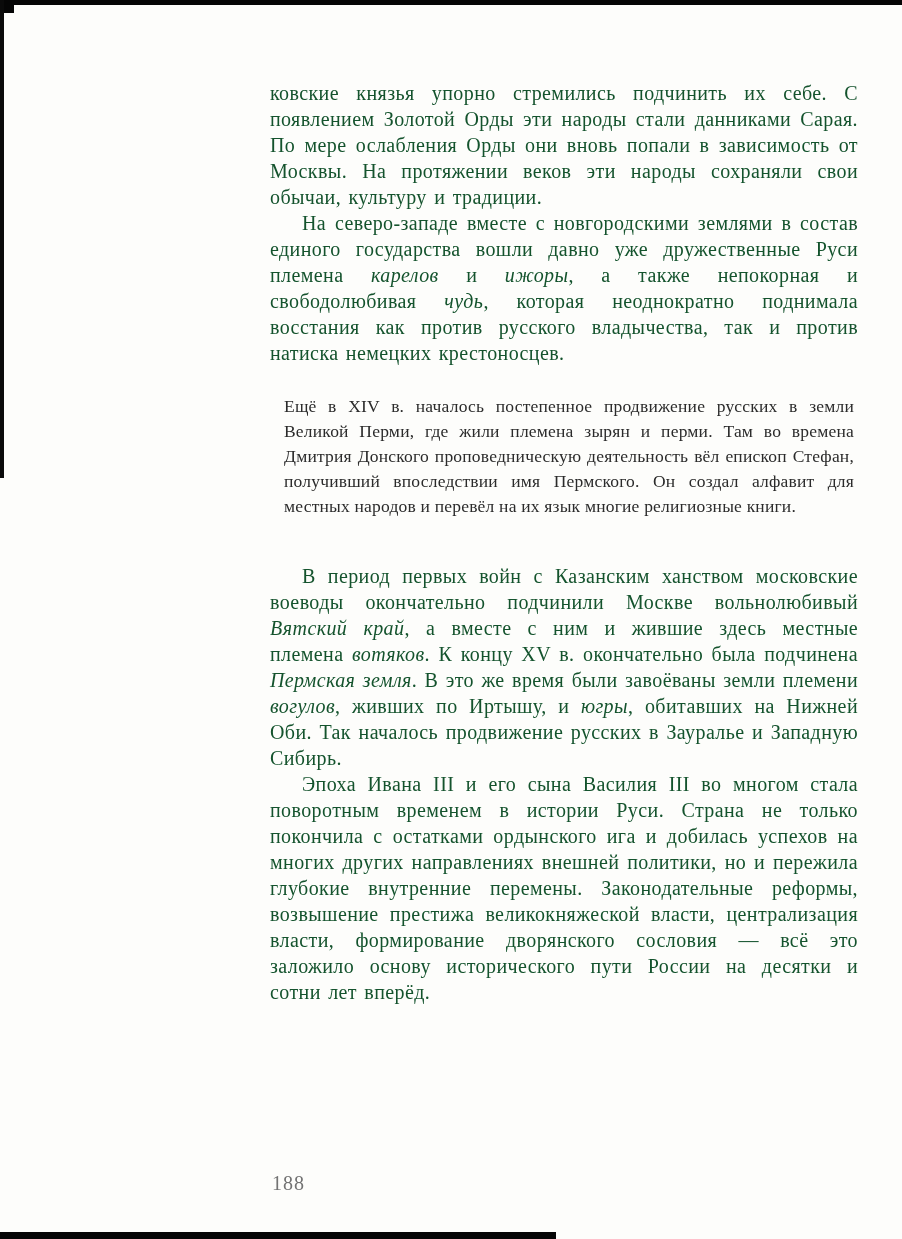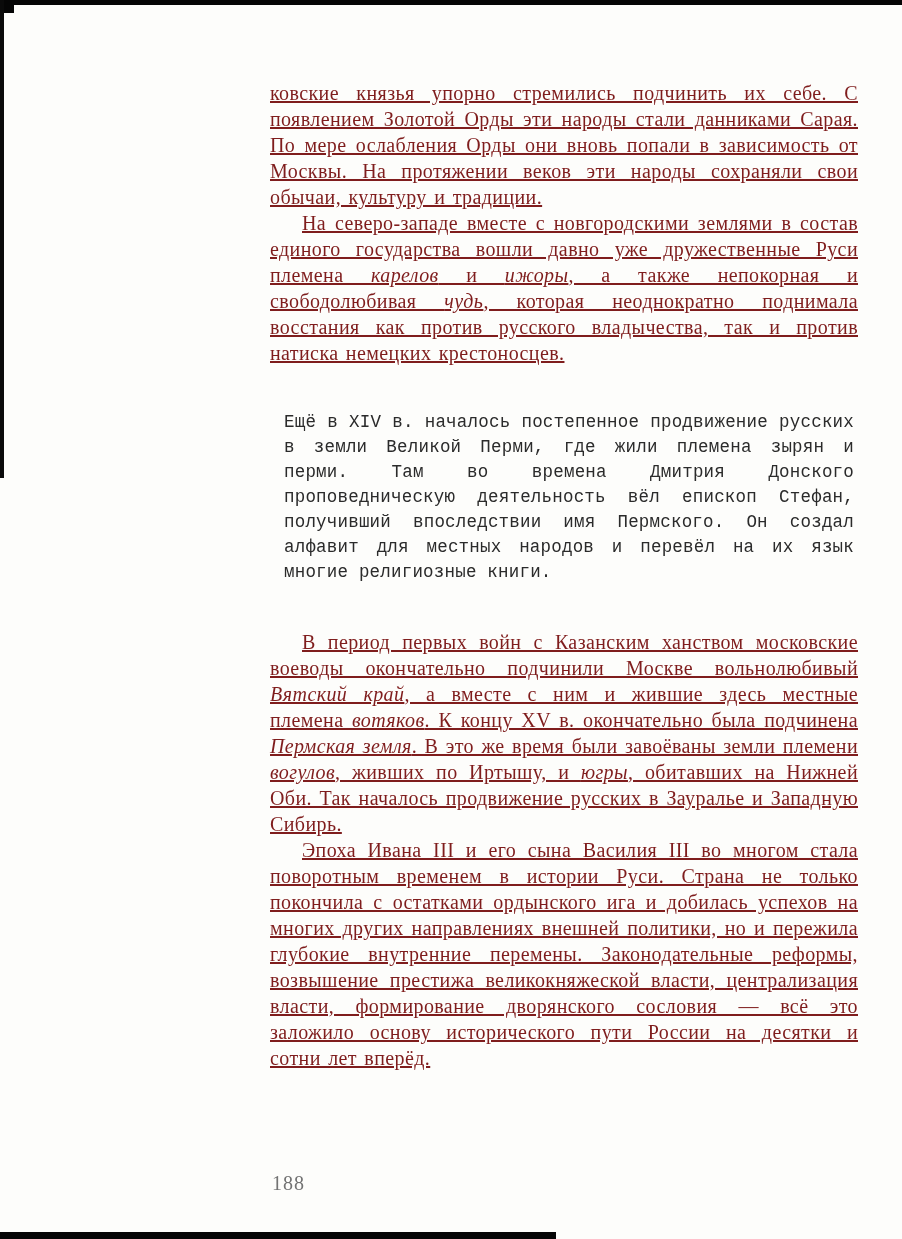--- a/index.html
+++ b/index.html
@@ -45,34 +45,33 @@
     top: 80px;
     width: 588px;
   }
 
   p.body {
     font-size: 20px;
     line-height: 26px;
     text-align: justify;
     letter-spacing: 0.4px;
     word-spacing: 2px;
-    color: #7f1d1d;
-    text-decoration: underline;
+    color: #14532d;
   }
 
   p.body.indent { text-indent: 32px; }
 
   p.note {
-    font-family: Liberation Mono, monospace;
+    font-family: Liberation Serif, serif;
     font-size: 17.5px;
     line-height: 25px;
     text-align: justify;
     letter-spacing: 0.2px;
     color: #2b2b2b;
-    margin: 44px 4px 44px 14px;
+    margin: 28px 4px 44px 14px;
   }
 
   em { font-style: italic; }
 
   .page-number {
     position: absolute;
     left: 272px;
     top: 1172px;
     font-size: 20px;
     letter-spacing: 1px;

